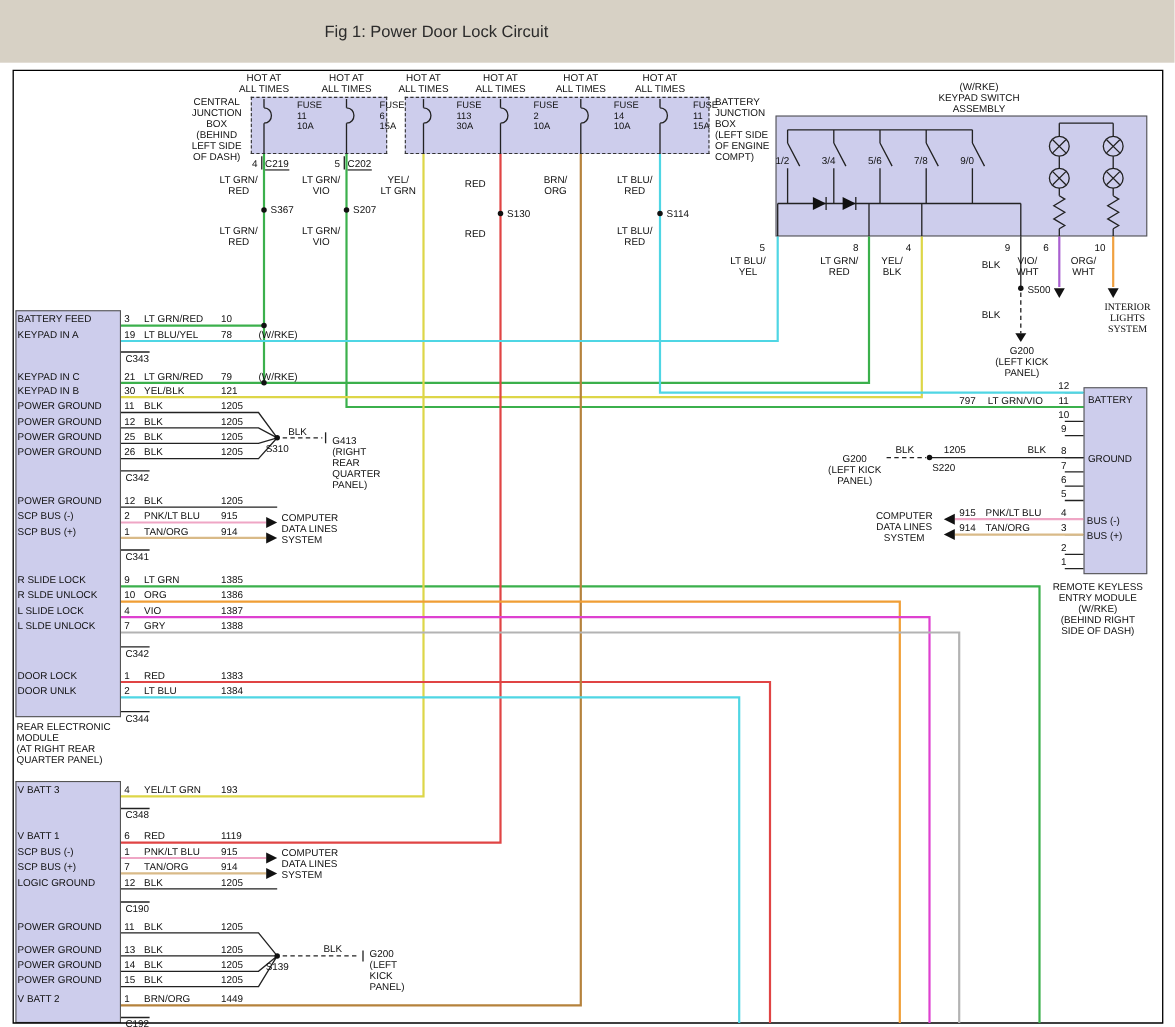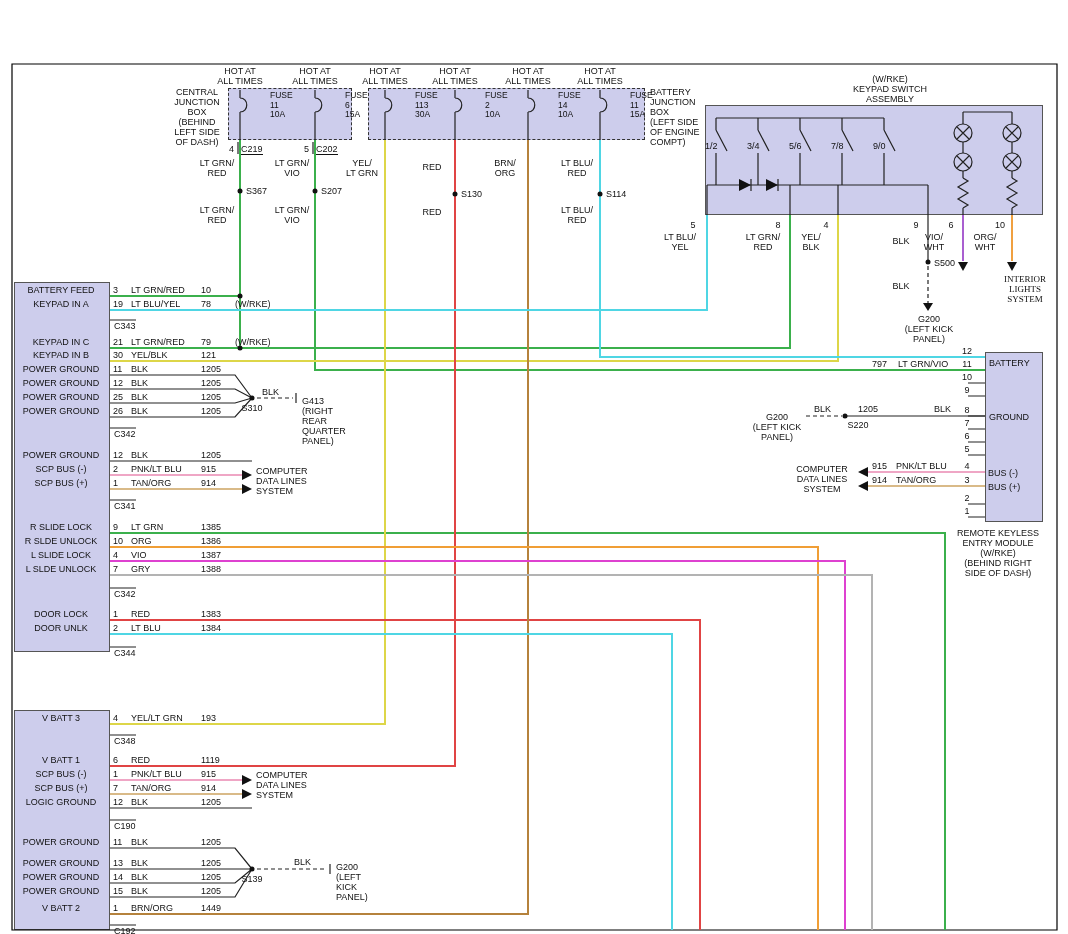--- a/index.html
+++ b/index.html
@@ -3,21 +3,21 @@
 <meta charset="utf-8">
 <style>
   html,body{margin:0;padding:0;background:#fff;}
   #page{position:relative;width:1068px;height:934px;overflow:hidden;background:#fff;
         font-family:"Liberation Sans",sans-serif;}
   .lbl{position:absolute;font:9px/10px "Liberation Sans",sans-serif;color:#111;white-space:pre-line;}
   .r{text-align:center;} .c{text-align:center;}
   .ul{border-bottom:1px solid #111;}
   .box{position:absolute;background:#cdcdec;border:1px solid #555;box-sizing:border-box;}
   .dashedbox{border:1px dashed #333;}
-  .inlbl{position:absolute;left:16px;width:90px;text-align:center;
+  .inlbl{position:absolute;left:16px;width:90px;text-align:left;
          font:9px/10px "Liberation Sans",sans-serif;color:#111;}
   .row{position:absolute;left:113px;display:flex;font:9px/10px "Liberation Sans",sans-serif;color:#111;}
   .row .p{width:18px;} .row .w{width:70px;} .row .n{width:34px;}
   .fuse{position:absolute;width:30px;font:8.5px/9.5px "Liberation Sans",sans-serif;color:#111;white-space:pre-line;margin-left:24px;}
   #hdr{position:absolute;left:0;top:0;width:1068px;height:57px;background:#d7d1c5;}
   #hdr span{position:absolute;left:295px;top:21px;font:15px "Liberation Sans",sans-serif;color:#2b2b2b;}
   svg{position:absolute;left:0;top:0;}
   svg *{vector-effect:non-scaling-stroke;}
   .grn{stroke:#3bb04c;fill:none;stroke-width:2;}
   .yel{stroke:#ddd648;fill:none;stroke-width:2;}
@@ -35,20 +35,23 @@
   .dash{stroke-dasharray:4 3;}
   .dot{fill:#111;stroke:none;}
   .arr{fill:#111;stroke:none;}
   .brd{stroke:#000;fill:none;stroke-width:1.2;}
 </style>
 </head>
 <body>
 
 <div id="page">
 
+  <div id="hdr">
+    <span>Fig 1: Power Door Lock Circuit</span>
+  </div>
 
   <div class="box dashedbox" style="left:228px;top:88px;width:124px;height:52px;"></div>
   <div class="box dashedbox" style="left:368px;top:88px;width:277px;height:52px;"></div>
   <div class="box" style="left:705px;top:105px;width:338px;height:110px;"></div>
   <div class="box" style="left:14px;top:282px;width:96px;height:370px;"></div>
   <div class="box" style="left:14px;top:710px;width:96px;height:220px;"></div>
   <div class="box" style="left:985px;top:352px;width:58px;height:170px;"></div>
 
   <svg width="1068" height="934" viewBox="0 0 1068 934">
     <rect class="brd" x="12" y="64" width="1045" height="866"></rect>
@@ -352,20 +355,24 @@
       <span class="p">2</span>
       <span class="w">LT BLU</span>
       <span class="n">1384</span>
     </div>
 
   <div class="lbl" style="left:114px;top:321px;">C343</div>
   <div class="lbl" style="left:114px;top:429px;">C342</div>
   <div class="lbl" style="left:114px;top:501px;">C341</div>
   <div class="lbl" style="left:114px;top:589px;">C342</div>
   <div class="lbl" style="left:114px;top:648px;">C344</div>
+  <div class="lbl" style="left:15px;top:656px;width:100px;">REAR ELECTRONIC
+MODULE
+(AT RIGHT REAR
+QUARTER PANEL)</div>
 
   <div class="lbl" style="left:262px;top:387px;">BLK</div>
   <div class="lbl c" style="left:234px;top:403px;width:36px;">S310</div>
   <div class="lbl" style="left:302px;top:396px;width:52px;">G413
 (RIGHT
 REAR
 QUARTER
 PANEL)</div>
   <div class="lbl" style="left:256px;top:466px;width:60px;">COMPUTER
 DATA LINES

